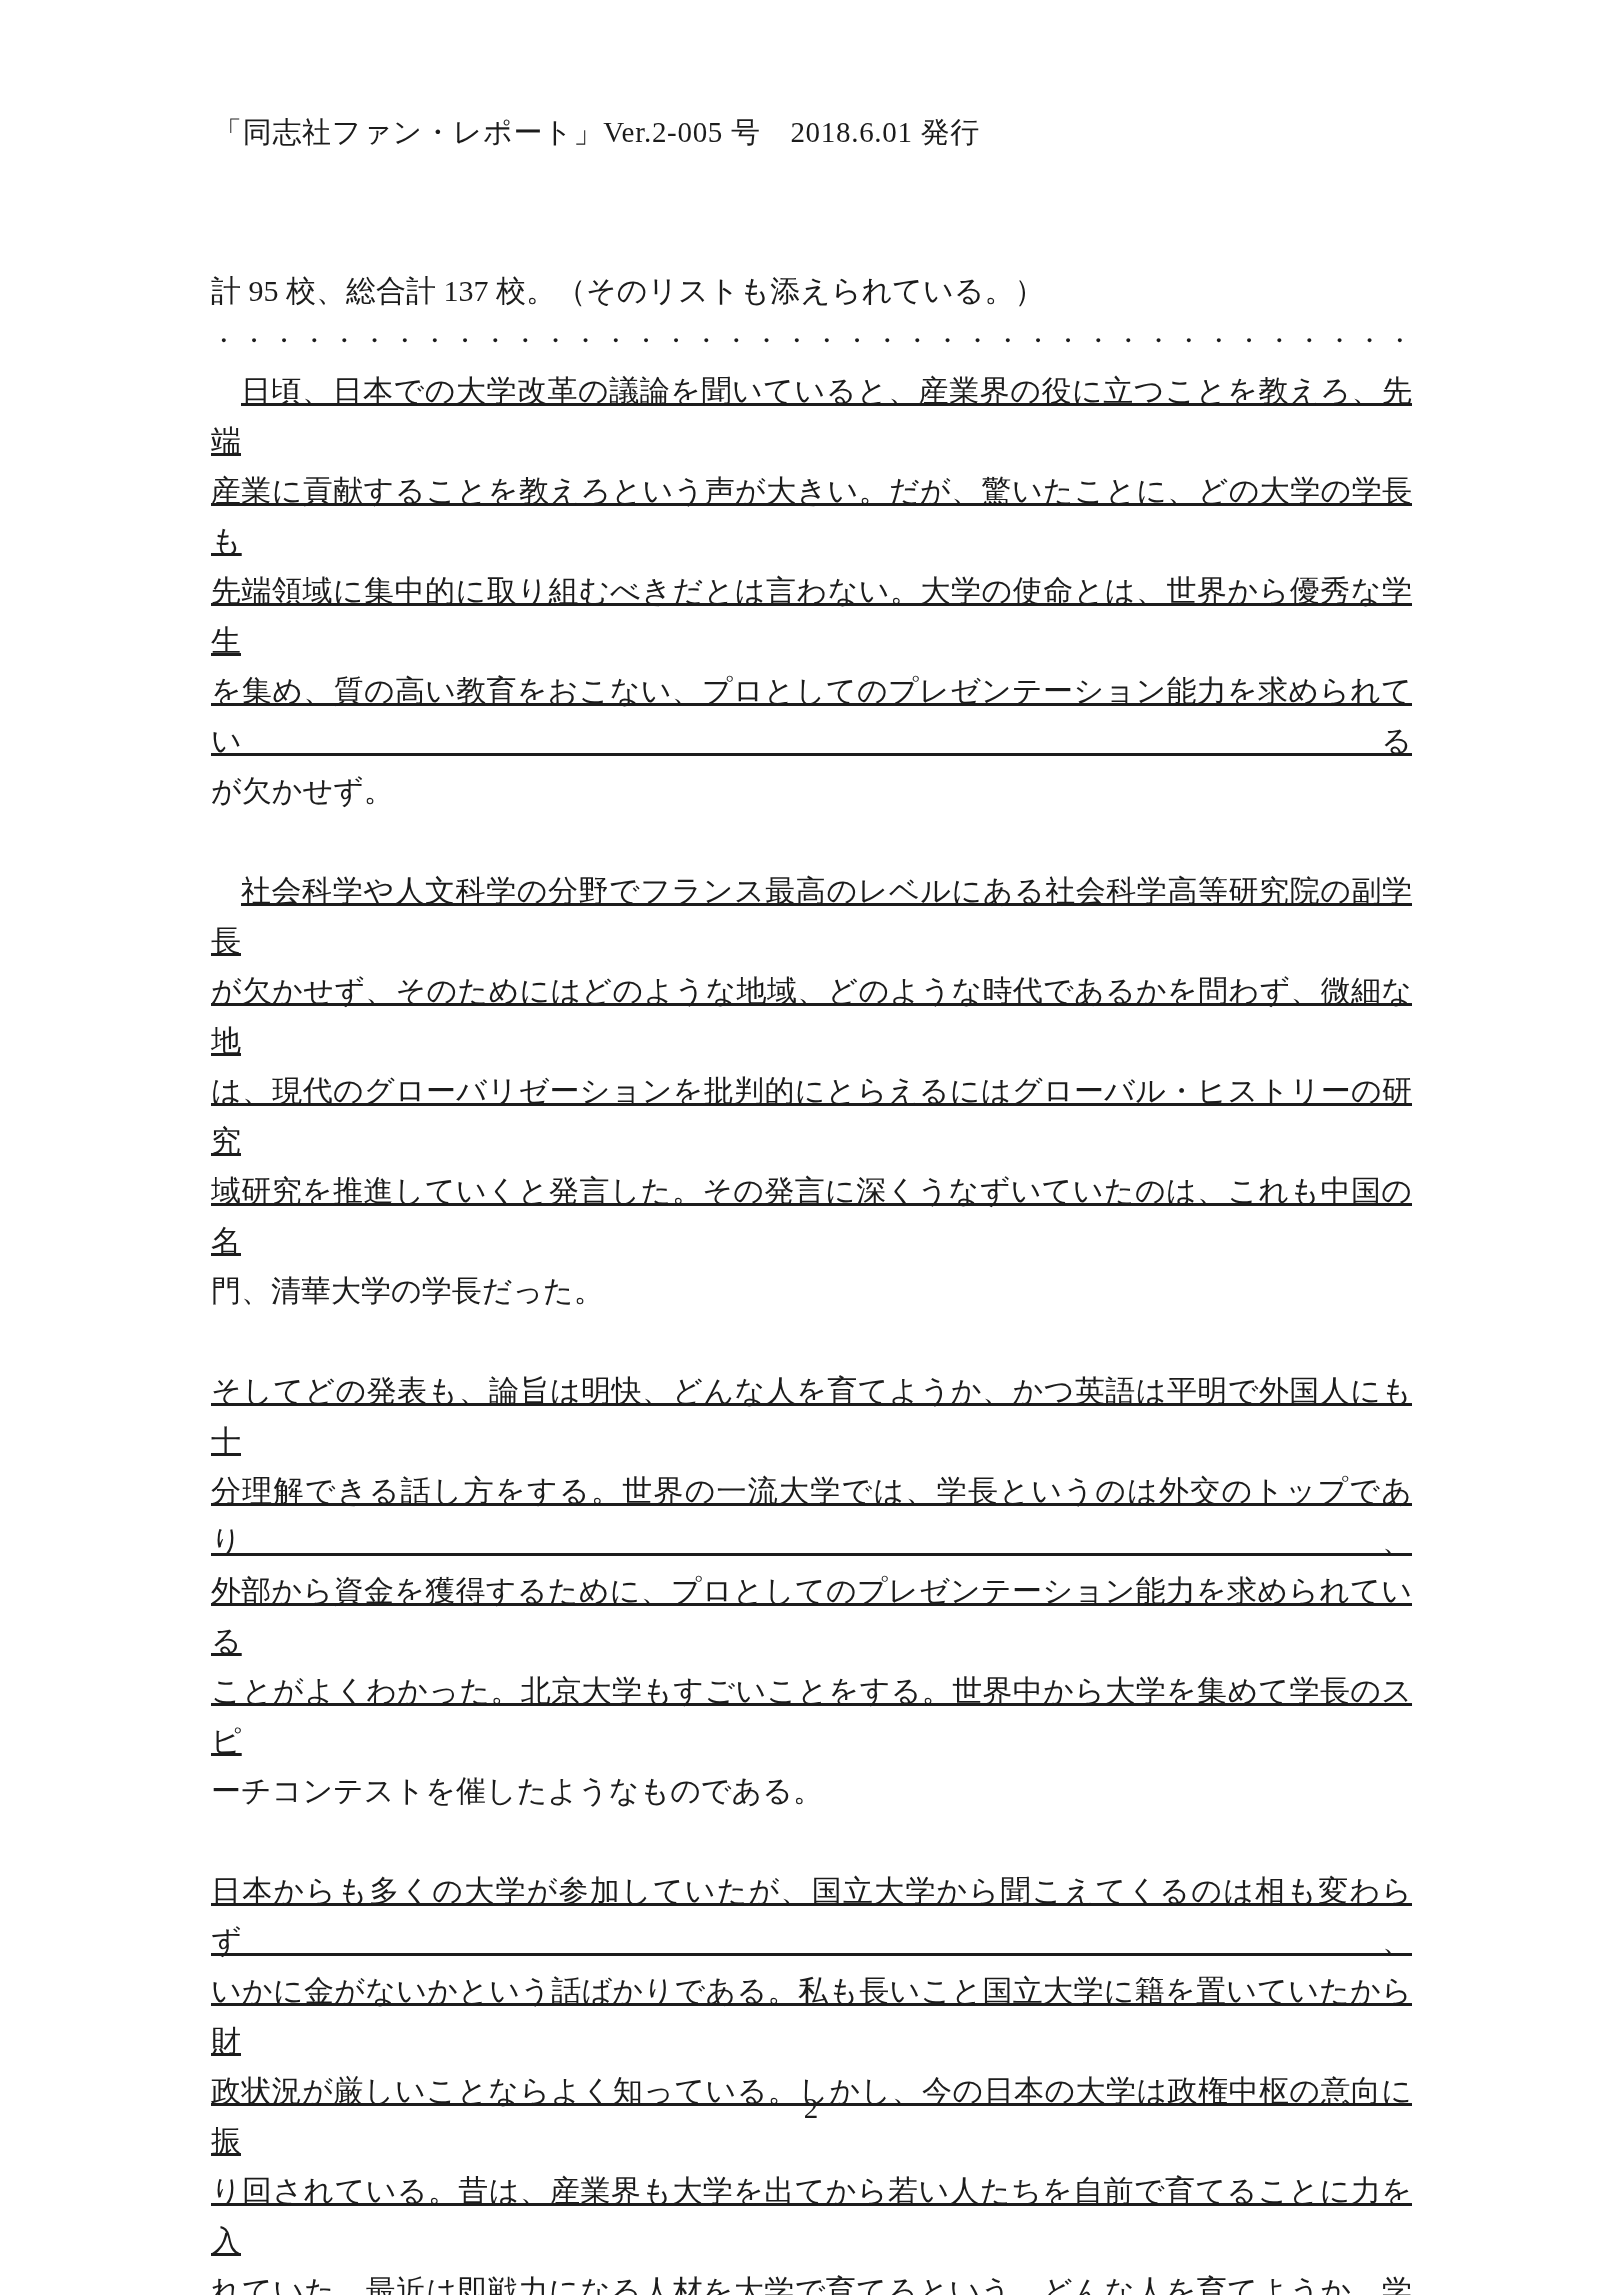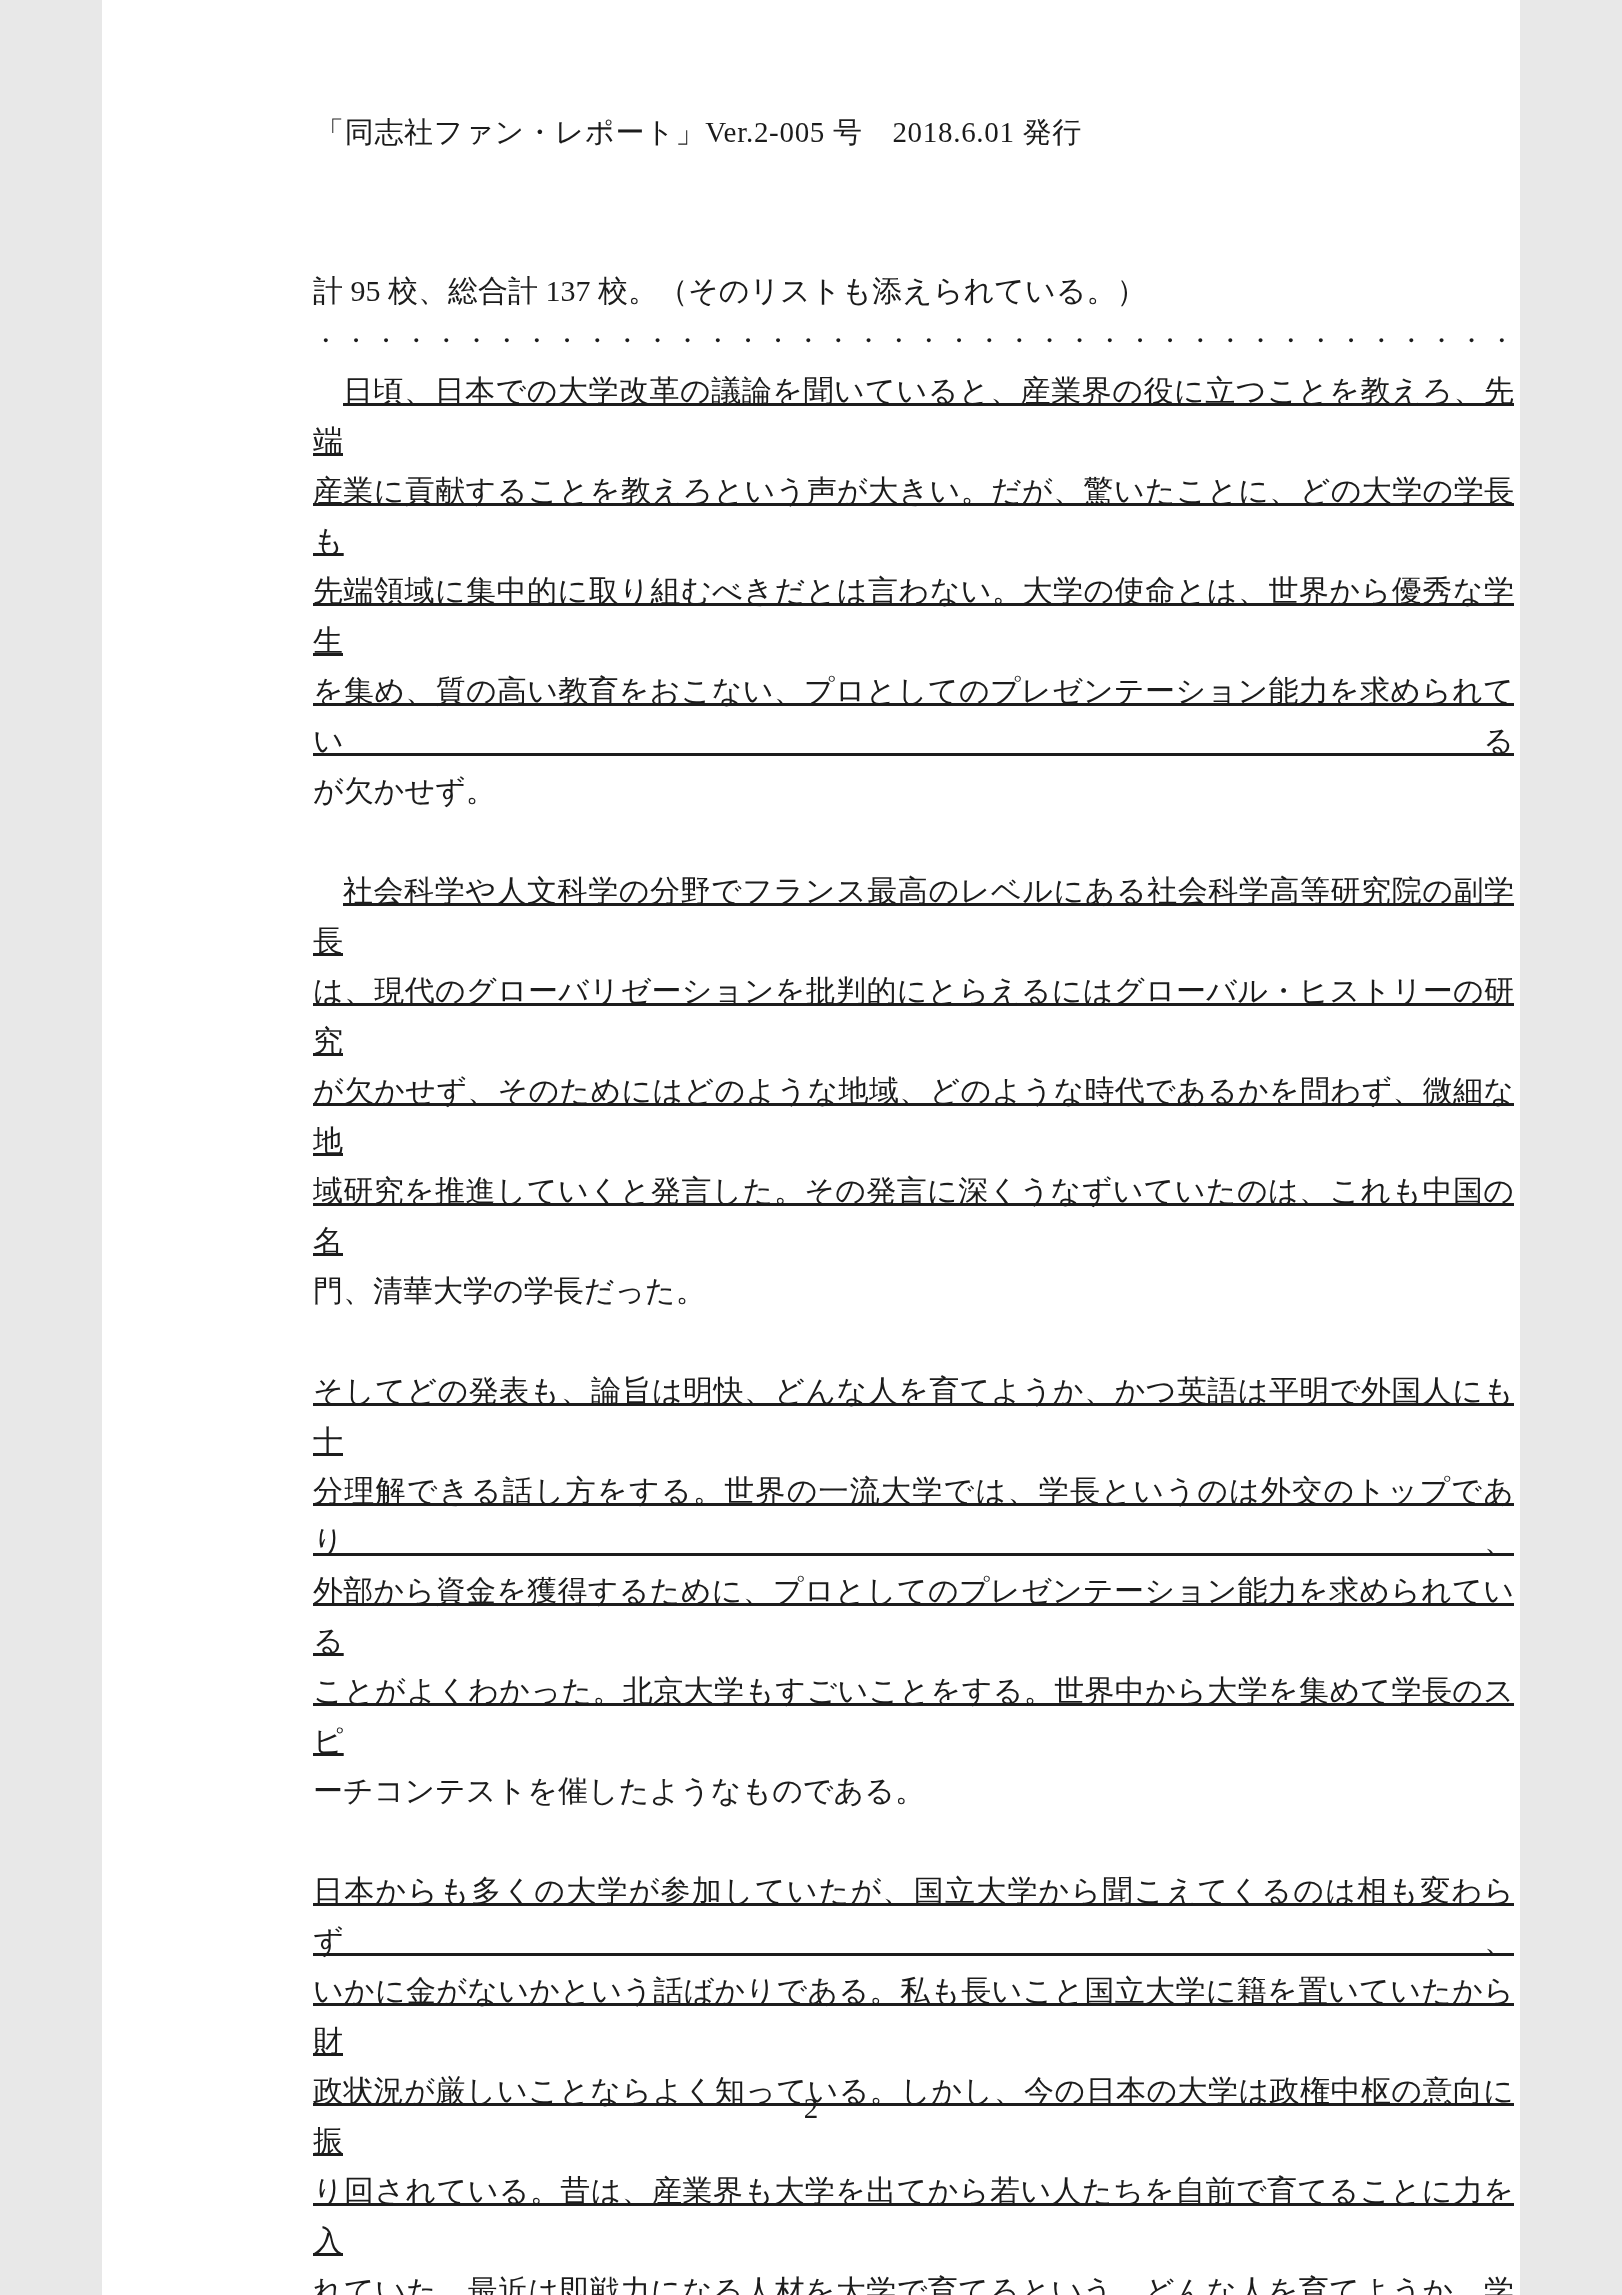--- a/index.html
+++ b/index.html
@@ -2,21 +2,21 @@
 <html lang="ja" style="font-size:10.5px"><head>
 <meta charset="utf-8">
 <style>
   html, body {
     margin: 0;
     padding: 0;
     background: #e8e8e8;
   }
   .page {
     position: relative;
-    width: 1418px;
+    width: 1622px;
     height: 2295px;
     margin: 0 auto;
     background: #ffffff;
     color: #1c1c1c;
     font-family: "Liberation Serif", "DejaVu Serif", serif;
     overflow: hidden;
   }
   .header {
     position: absolute;
     left: 213px;
@@ -81,22 +81,22 @@
     <div class="para">
       <div class="line fill indent">日頃、日本での大学改革の議論を聞いていると、産業界の役に立つことを教えろ、先端</div>
       <div class="line fill">産業に貢献することを教えろという声が大きい。だが、驚いたことに、どの大学の学長も</div>
       <div class="line fill">先端領域に集中的に取り組むべきだとは言わない。大学の使命とは、世界から優秀な学生</div>
       <div class="line fill">を集め、質の高い教育をおこない、プロとしてのプレゼンテーション能力を求められている</div>
       <div class="line">が欠かせず。</div>
     </div>
 
     <div class="para para-gap">
       <div class="line fill indent">社会科学や人文科学の分野でフランス最高のレベルにある社会科学高等研究院の副学長</div>
+      <div class="line fill">が欠かせず、そのためにはどのような地域、どのような時代であるかを問わず、微細な地</div>
       <div class="line fill">は、現代のグローバリゼーションを批判的にとらえるにはグローバル・ヒストリーの研究</div>
-      <div class="line fill">が欠かせず、そのためにはどのような地域、どのような時代であるかを問わず、微細な地</div>
       <div class="line fill">域研究を推進していくと発言した。その発言に深くうなずいていたのは、これも中国の名</div>
       <div class="line">門、清華大学の学長だった。</div>
     </div>
 
     <div class="para para-gap">
       <div class="line fill">そしてどの発表も、論旨は明快、どんな人を育てようか、かつ英語は平明で外国人にも十</div>
       <div class="line fill">分理解できる話し方をする。世界の一流大学では、学長というのは外交のトップであり、</div>
       <div class="line fill">外部から資金を獲得するために、プロとしてのプレゼンテーション能力を求められている</div>
       <div class="line fill">ことがよくわかった。北京大学もすごいことをする。世界中から大学を集めて学長のスピ</div>
       <div class="line">ーチコンテストを催したようなものである。</div>

